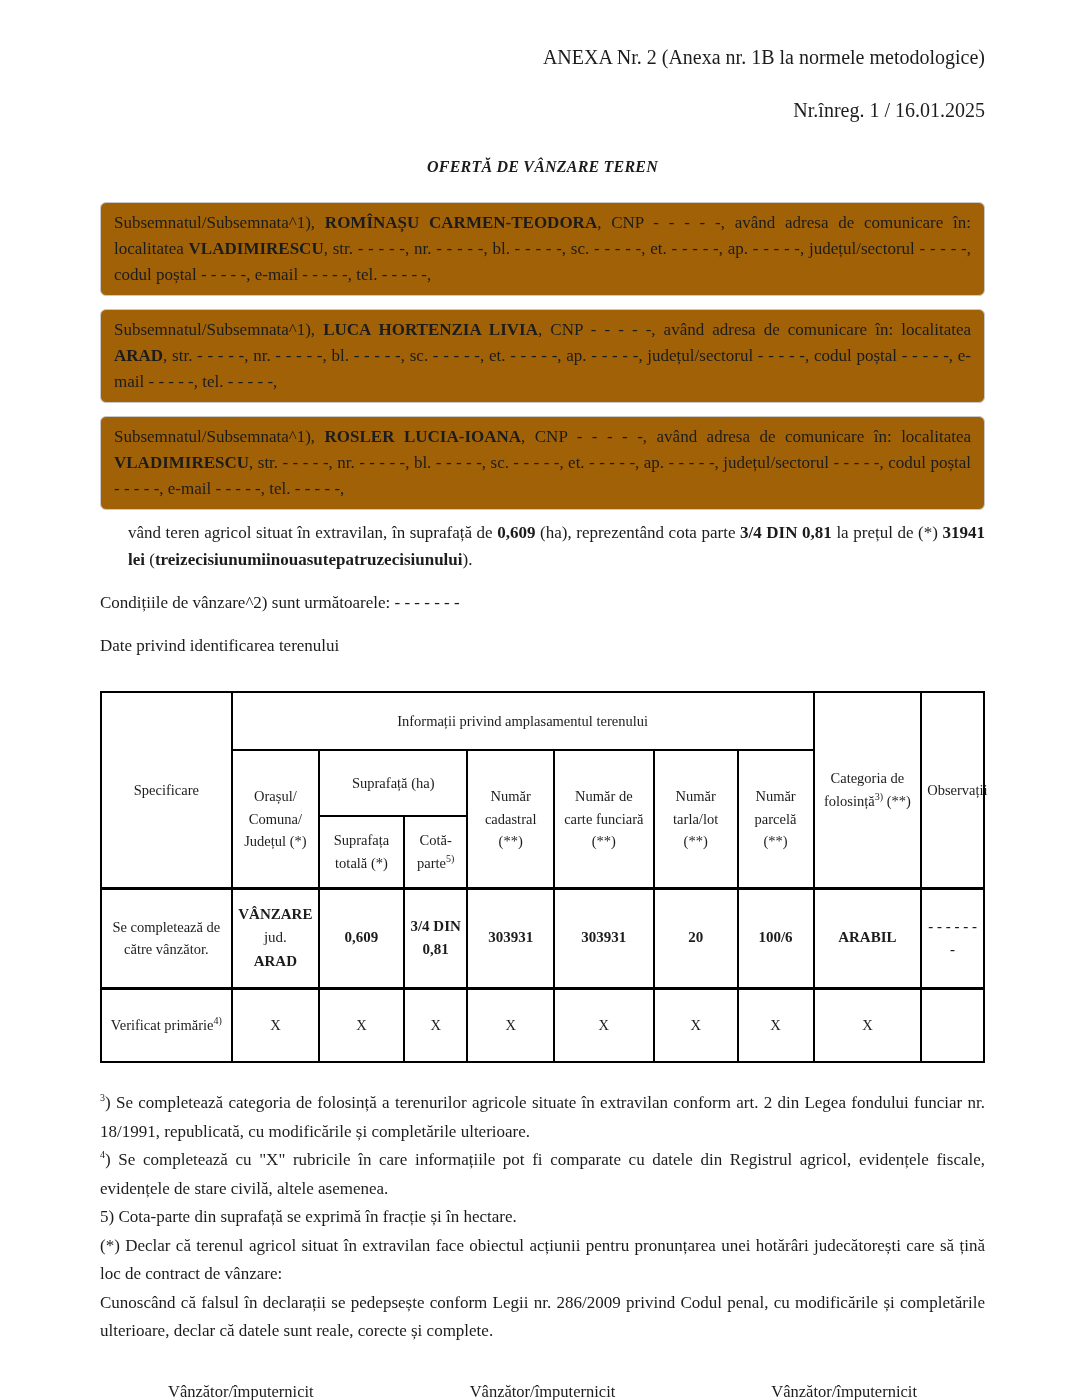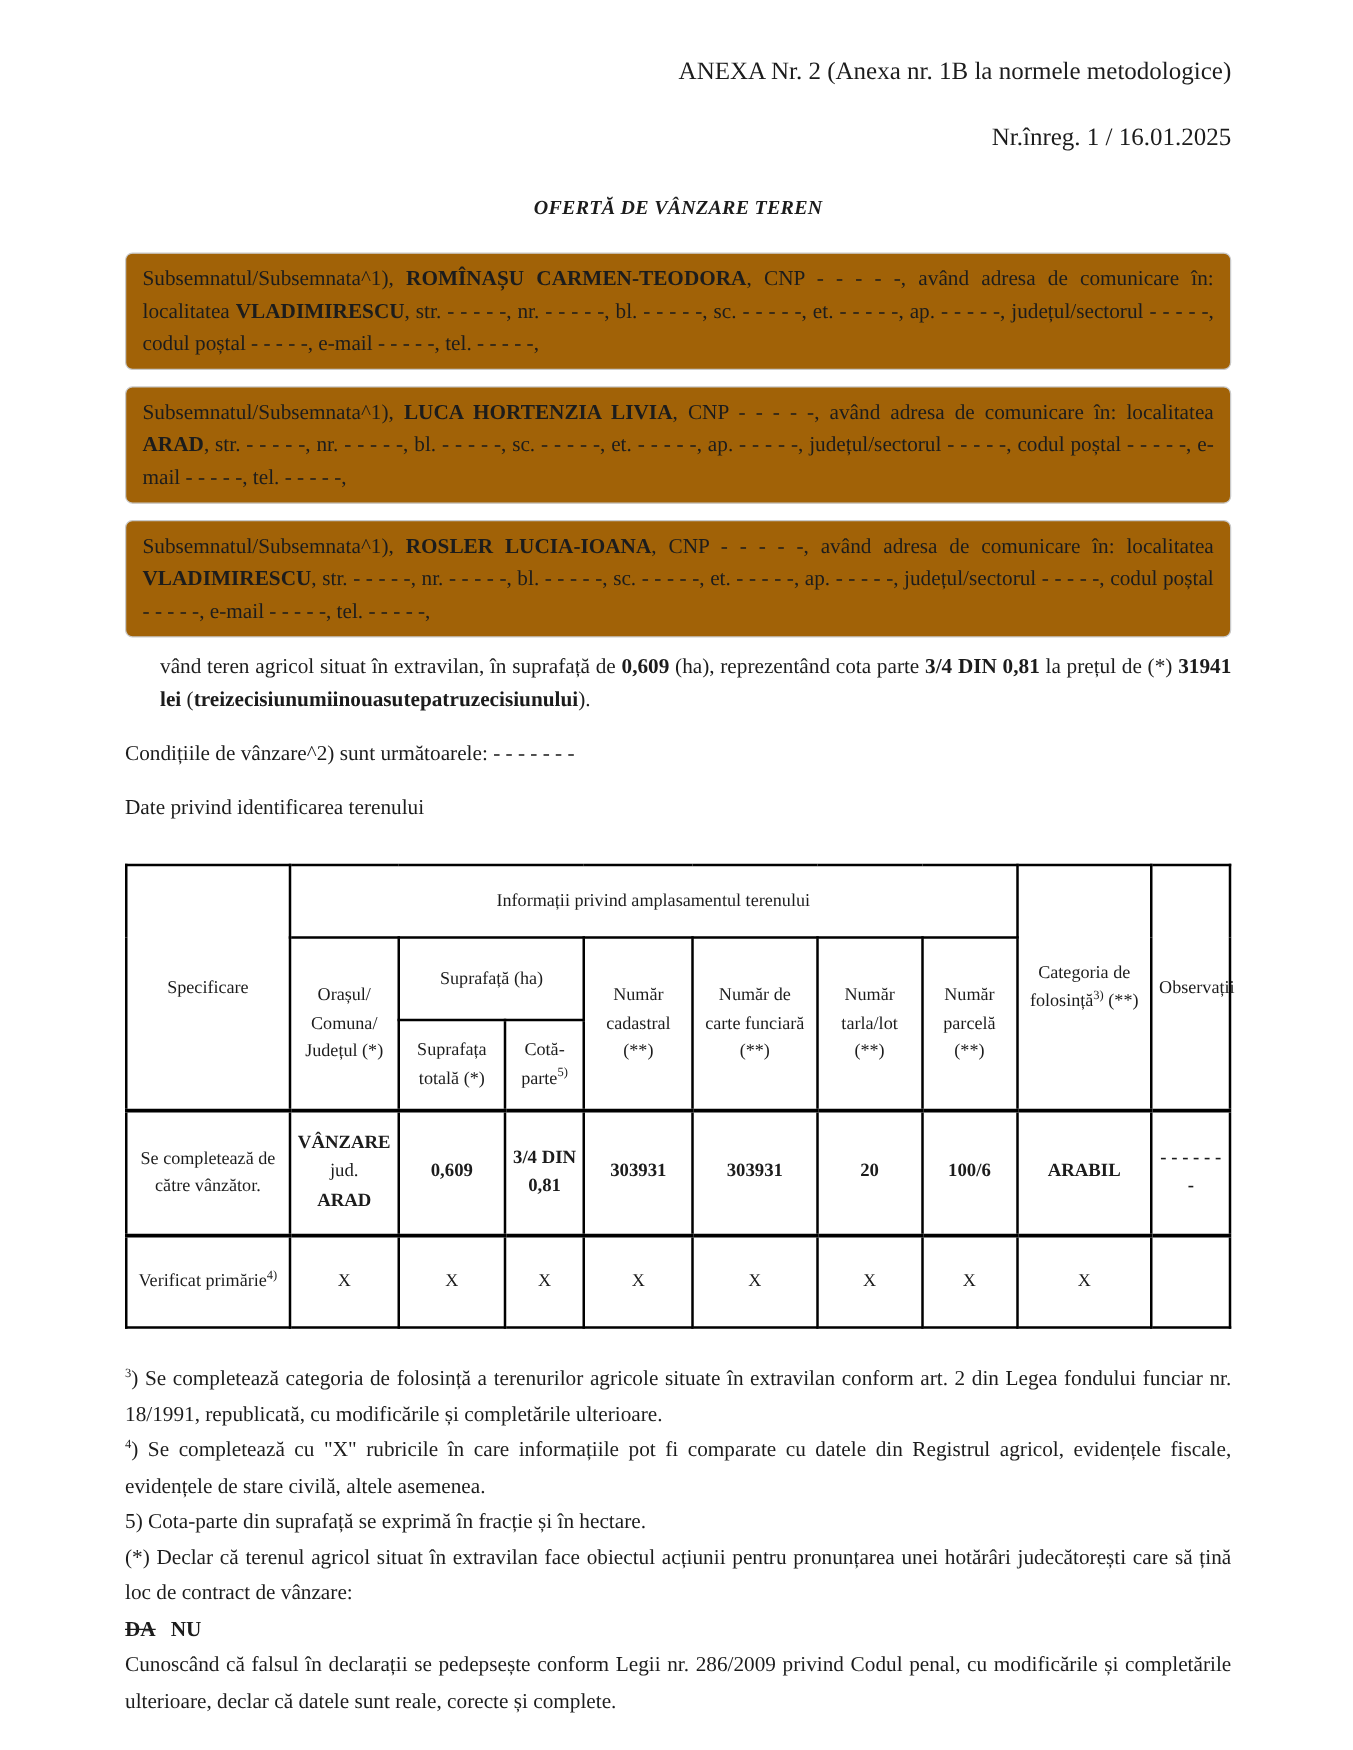--- a/index.html
+++ b/index.html
@@ -177,21 +177,20 @@
       <td></td>
     </tr>
   </tbody>
     </table>
 
   <div class="footnotes">
     <p class="footnote"><sup>3</sup><span>) Se completează categoria de folosință a terenurilor agricole situate în extravilan conform art. 2 din Legea fondului funciar nr. 18/1991, republicată, cu modificările și completările ulterioare.</span></p>
     <p class="footnote"><sup>4</sup><span>) Se completează cu "X" rubricile în care informațiile pot fi comparate cu datele din Registrul agricol, evidențele fiscale, evidențele de stare civilă, altele asemenea.</span></p>
     <p class="footnote">5) Cota-parte din suprafață se exprimă în fracție și în hectare.</p>
     <p class="decl-par">(*) Declar că terenul agricol situat în extravilan face obiectul acțiunii pentru pronunțarea unei hotărâri judecătorești care să țină loc de contract de vânzare:</p>
-    <p class="da-nu"><span class="strike">DA</span><span class="gap"></span><span>NU</span></p>
     <p class="decl-par">Cunoscând că falsul în declarații se pedepsește conform Legii nr. 286/2009 privind Codul penal, cu modificările și completările ulterioare, declar că datele sunt reale, corecte și complete.</p>
   </div>
 
   <div class="signatures">
     <div class="sig-col">
       <div class="sig-role">Vânzător/împuternicit</div>
       <div class="sig-name">ROMÎNAȘU CARMEN-TEODORA</div>
 
     </div>
     <div class="sig-col">

